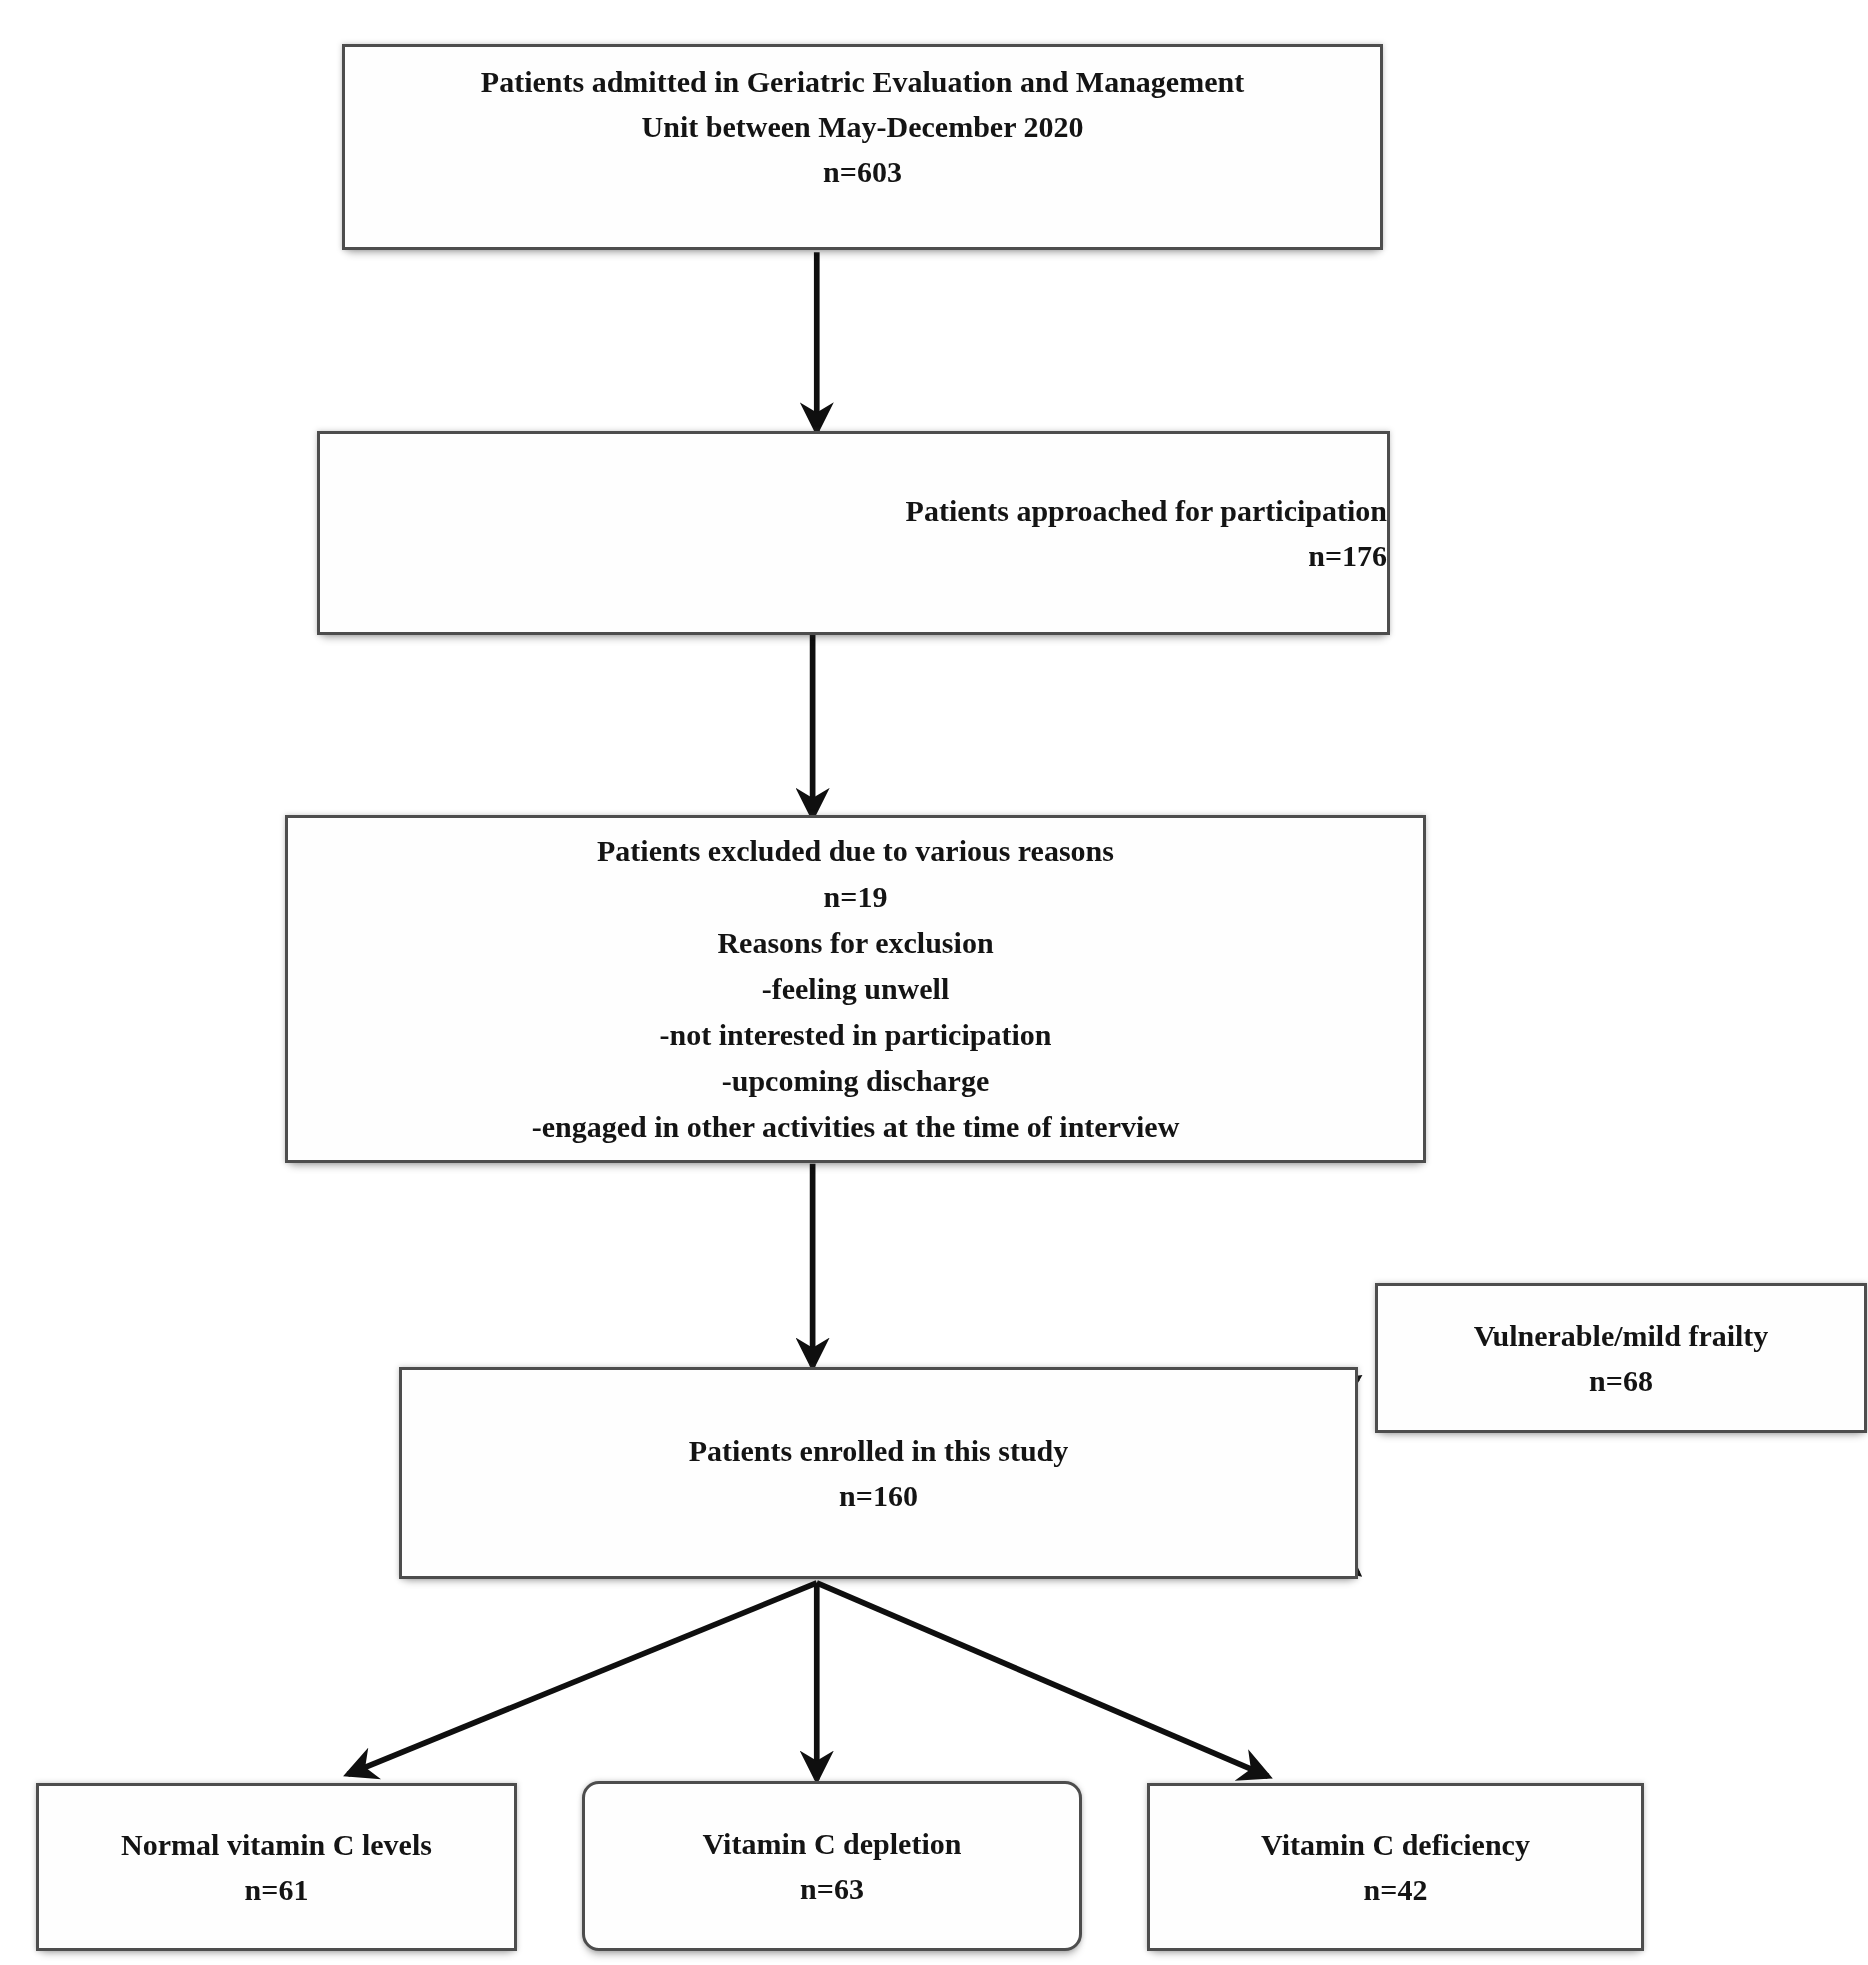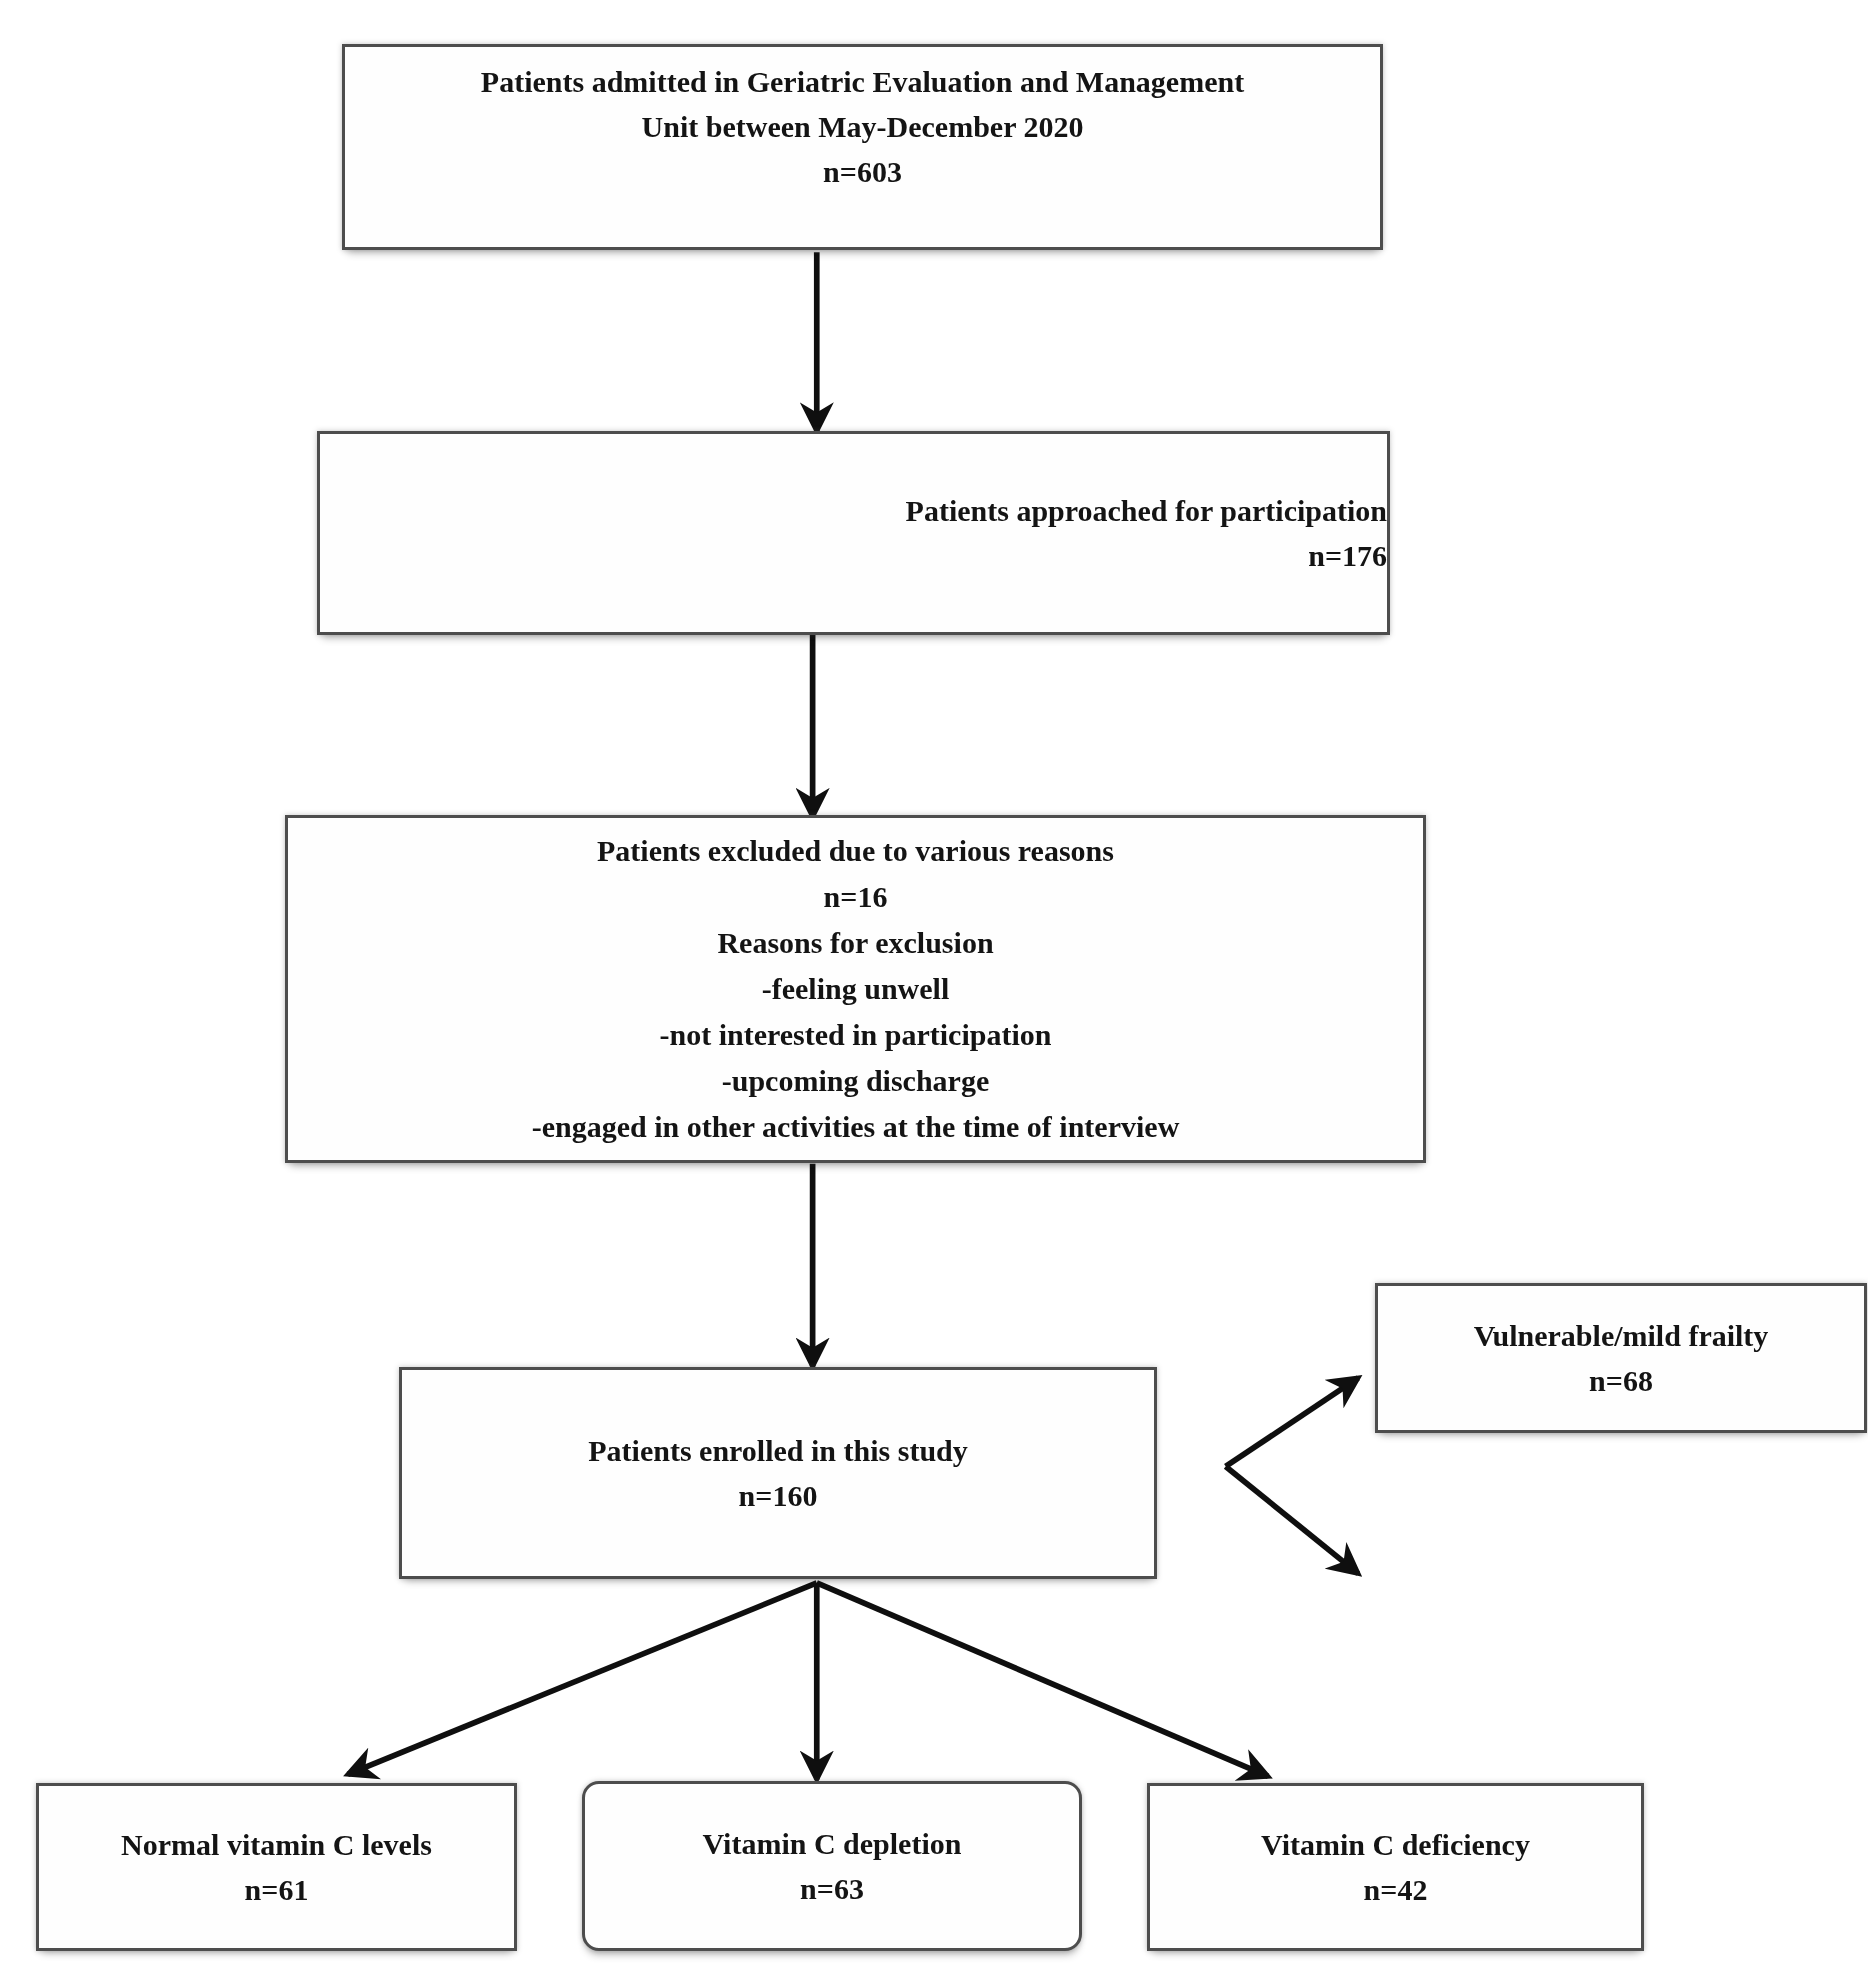--- a/index.html
+++ b/index.html
@@ -41,21 +41,21 @@
     line-height: 45px;
   }
   .node .ln {
     display: block;
     white-space: nowrap;
   }
   
   .n-admitted   { left: 342px;  top: 44px;   width: 1041px; height: 206px; padding-bottom: 41px; }
   .n-approached { left: 317px;  top: 431px;  width: 1073px; height: 204px; align-items: flex-end; }
   .n-excluded   { left: 285px;  top: 815px; width: 1141px; height: 348px; line-height: 46px; }
-  .n-enrolled   { left: 399px;  top: 1367px; width: 758px; height: 212px; }
+  .n-enrolled   { left: 399px;  top: 1367px; width: 959px; height: 212px; }
   .n-vulnerable { left: 1363px; top: 1283px; width: 492px;  height: 150px; margin-left: 12px; }
   .n-moderate   { left: 1363px; top: 1501px; width: 492px;  height: 167px; }
   .n-normal     { left: 36px;   top: 1783px; width: 481px;  height: 168px; }
   .n-depletion  { left: 582px; top: 1781px; width: 500px;  height: 170px; border-radius: 17px; }
   .n-deficiency { left: 1147px; top: 1783px; width: 497px;  height: 168px; align-items: center; }
 </style>
 </head>
 <body>
 
 <div class="canvas">
@@ -84,21 +84,21 @@
     <span class="ln">n=603</span>
   </div>
 
   <div class="node n-approached">
     <span class="ln">Patients approached for participation</span>
     <span class="ln">n=176</span>
   </div>
 
   <div class="node n-excluded">
     <span class="ln">Patients excluded due to various reasons</span>
-    <span class="ln">n=16</span>
+    <span class="ln">n=19</span>
     <span class="ln">Reasons for exclusion</span>
     <span class="ln">-feeling unwell</span>
     <span class="ln">-not interested in participation</span>
     <span class="ln">-upcoming discharge</span>
     <span class="ln">-engaged in other activities at the time of interview</span>
   </div>
 
   <div class="node n-enrolled">
     <span class="ln">Patients enrolled in this study</span>
     <span class="ln">n=160</span>

